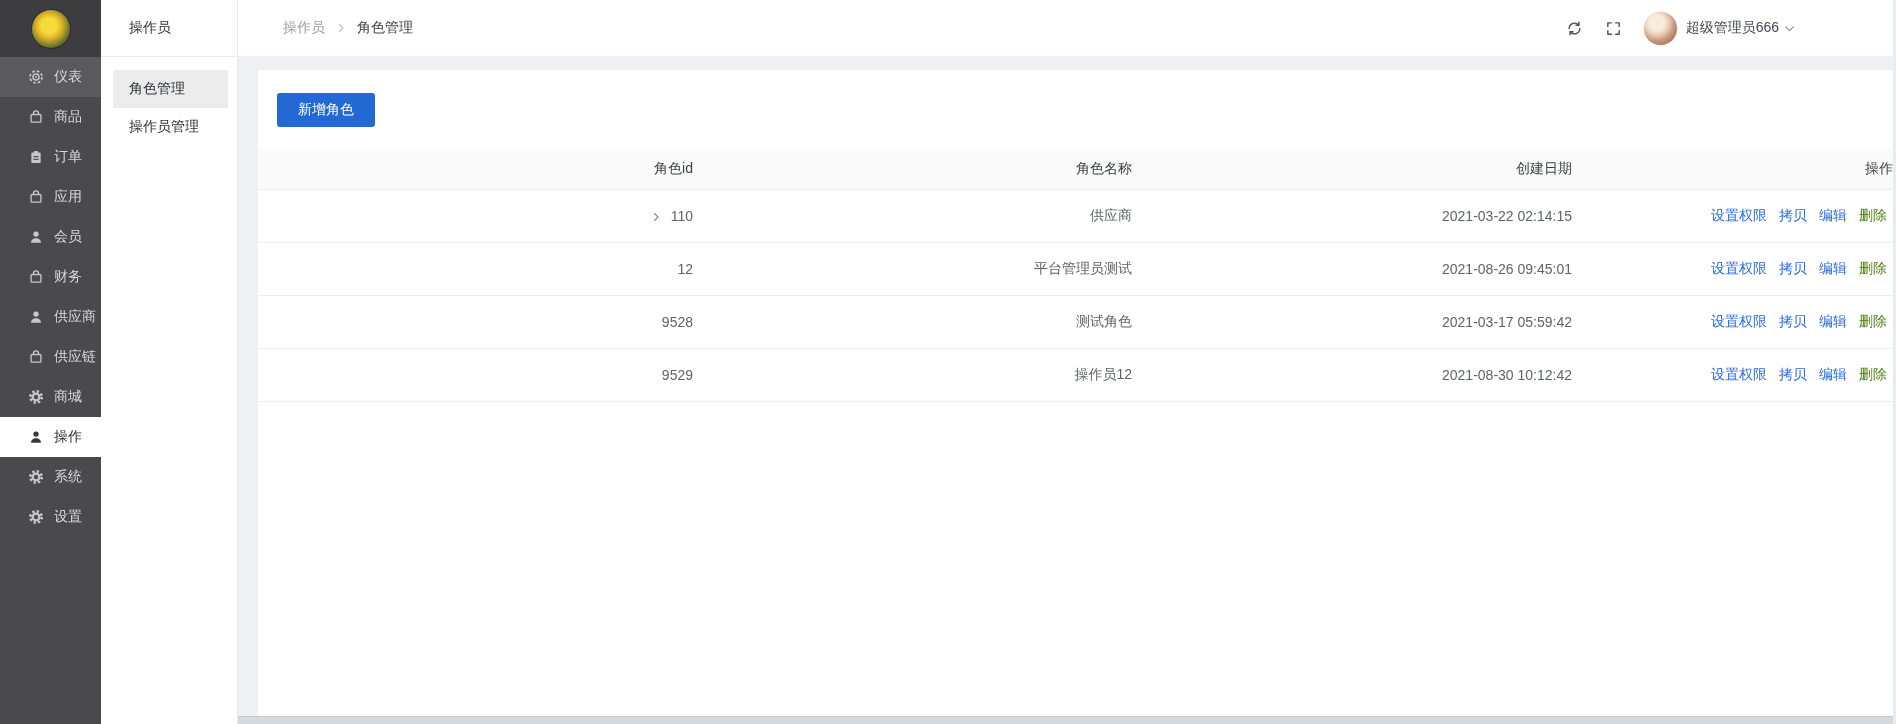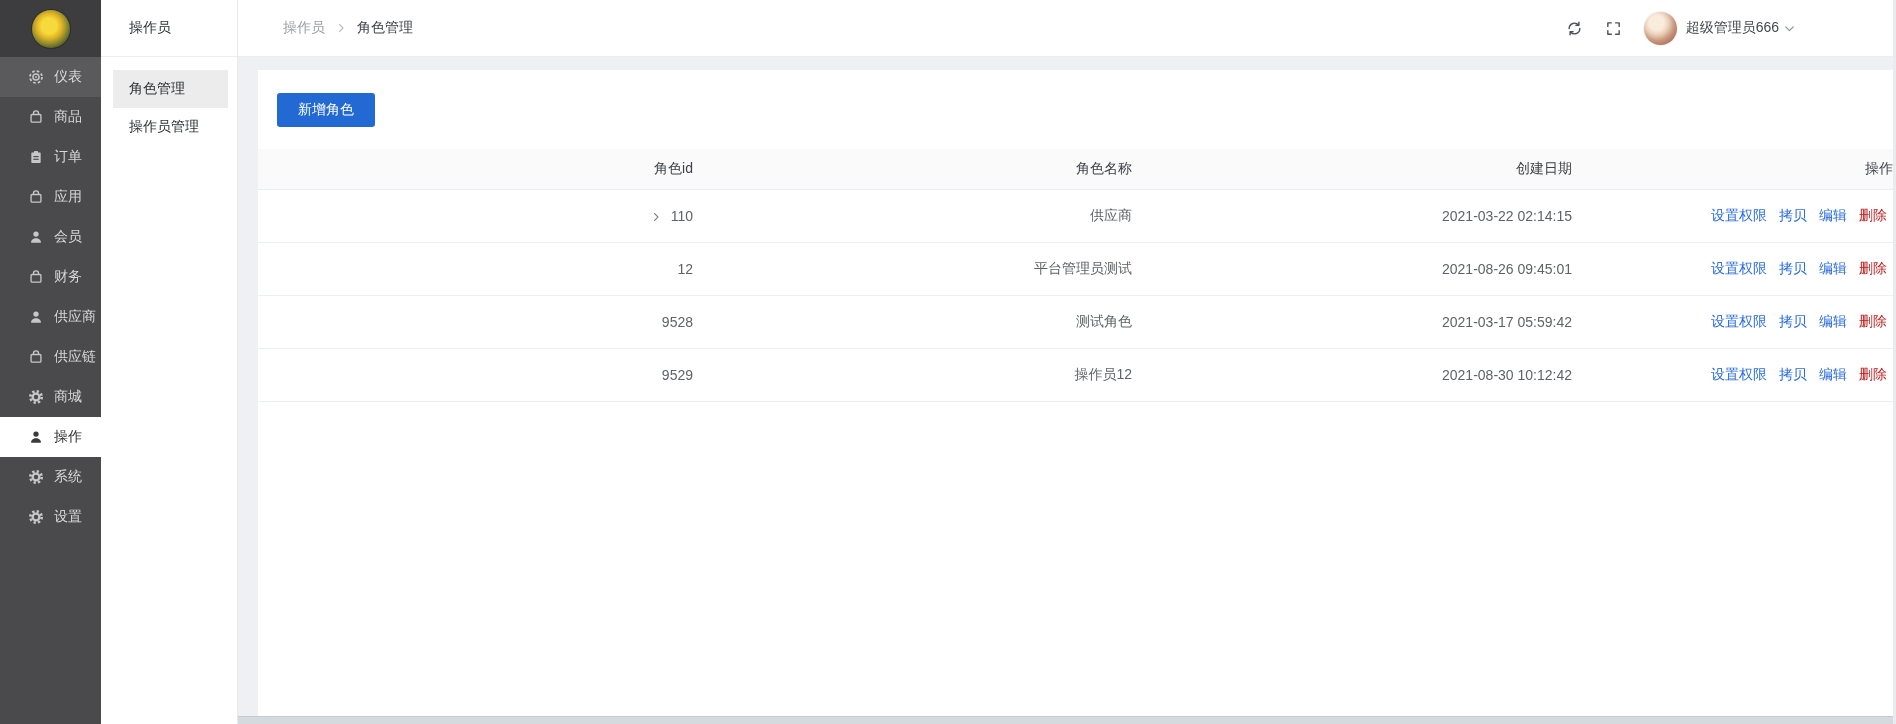--- a/index.html
+++ b/index.html
@@ -63,21 +63,21 @@
     background:#fafafa; height:40px; font-weight:400; text-align:right;
     padding:0 0 0 26px; color:#3e4248; border-bottom:1px solid #eaedf1;
   }
   table.roles td {
     height:53px; padding:0 0 0 26px; color:#5f6368; border-bottom:1px solid #eceff3;
     white-space:nowrap; overflow:hidden;text-align:right;
   }
   th.c-actions, td.c-actions { text-align:center; padding-left:0; }
   .expander { color:#85878c; display:inline-flex; align-items:center; vertical-align:-2px; margin:0 9px 0 8px; cursor:pointer; }
   .lnk { color:#2b6cdf; margin:0 6px; cursor:pointer; text-decoration:none; }
-  .lnk.danger { color:#b91c1c; }
+  .lnk.danger { color:#4d7c0f; }
 
   .bottom-bar { height:8px; flex-shrink:0; background:#d5dade; border-top:1px solid #c4cad0; }
   .right-scroll-strip { position:absolute; top:0; right:0; width:3px; height:100%; background:#e9ebee; }
 </style>
 </head>
 <body>
 
 <div class="app">
 
   <div class="nav-rail">

